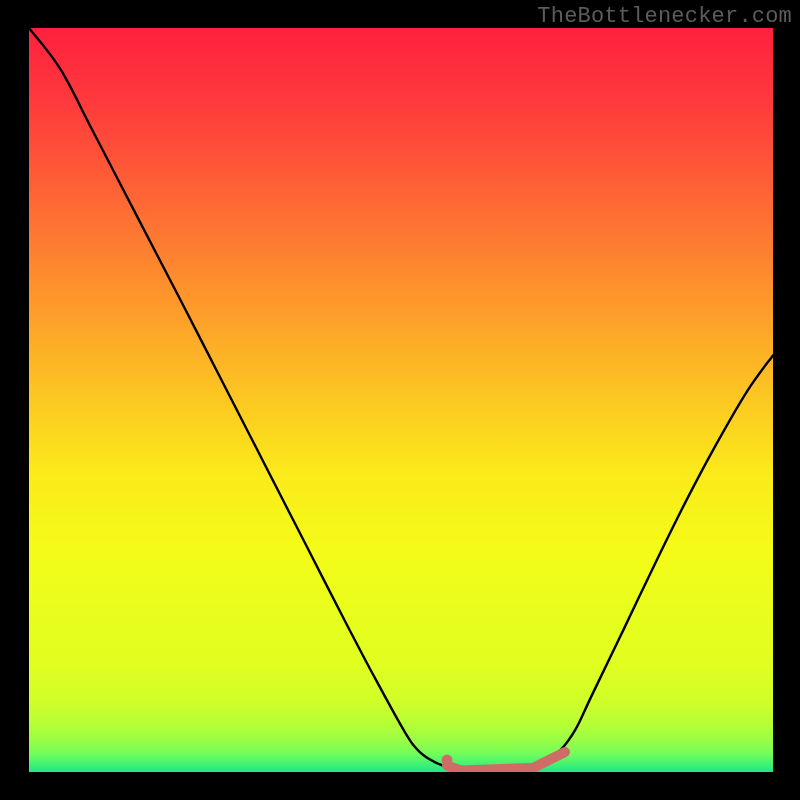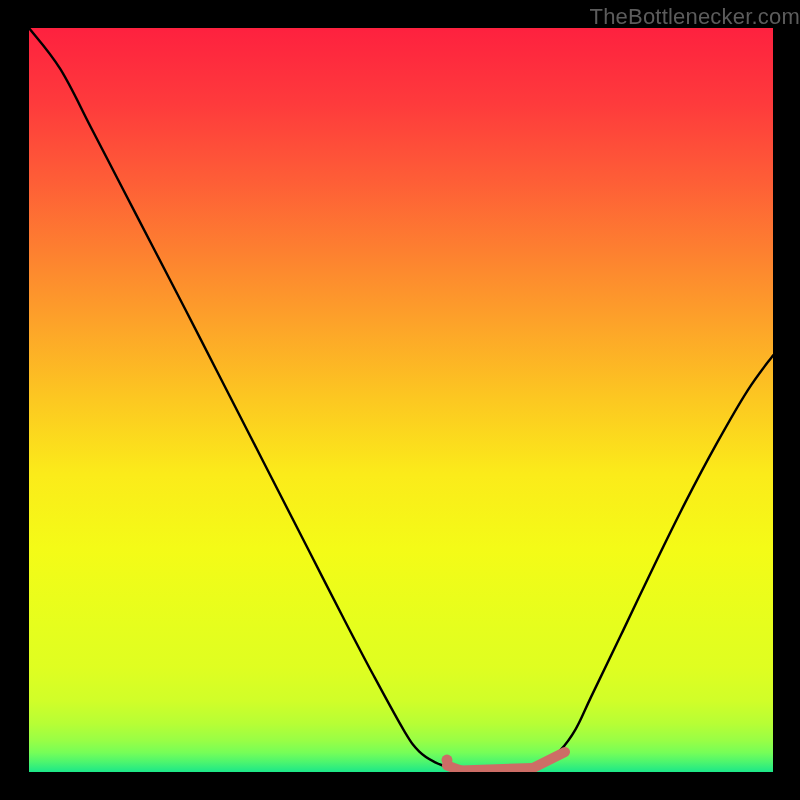--- a/index.html
+++ b/index.html
@@ -13,24 +13,24 @@
   }
   .frame {
     position: relative;
     width: 800px;
     height: 800px;
     background: #000;
   }
   .watermark {
     position: absolute;
     top: 4px;
-    right: 0;
+    right: 8px;
     color: #5c5c5c;
     font-size: 22px;
-    font-family: Liberation Sans, sans-serif;
+    font-family: Liberation Mono, monospace;
     letter-spacing: 0.2px;
     z-index: 5;
   }
   .plot {
     position: absolute;
     left: 29px;
     top: 28px;
     width: 744px;
     height: 744px;
     box-sizing: border-box;

